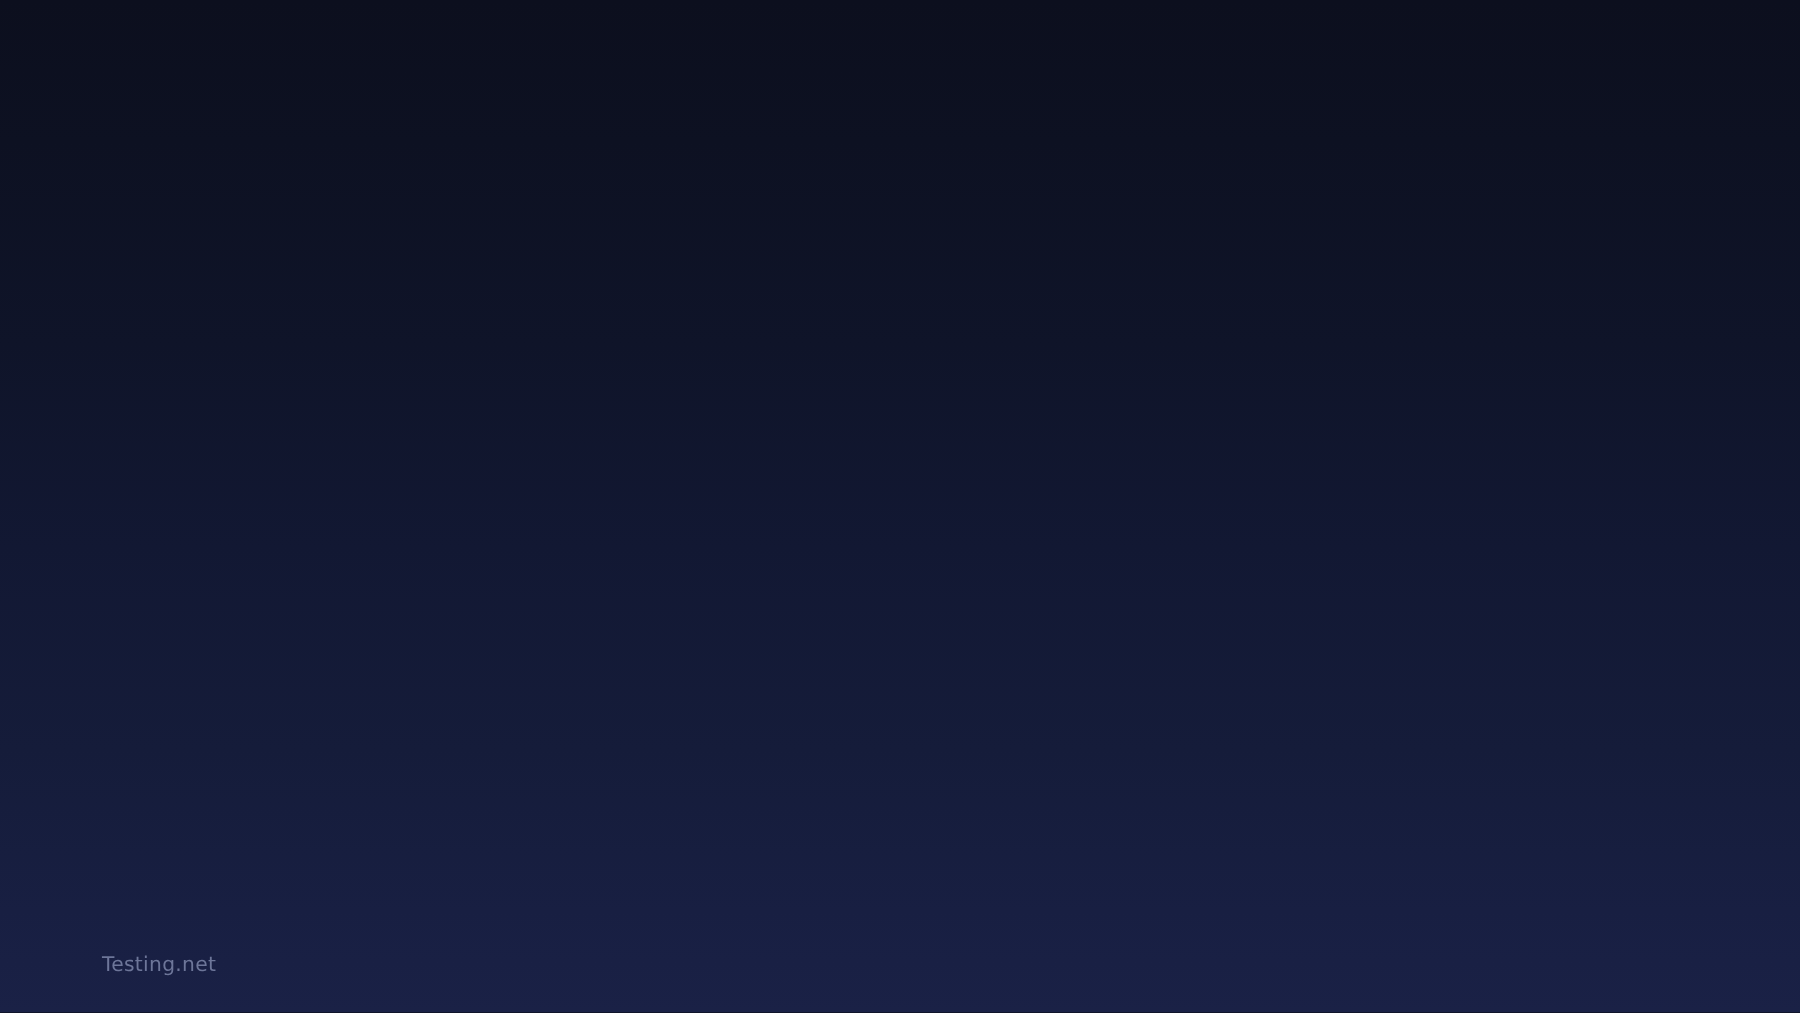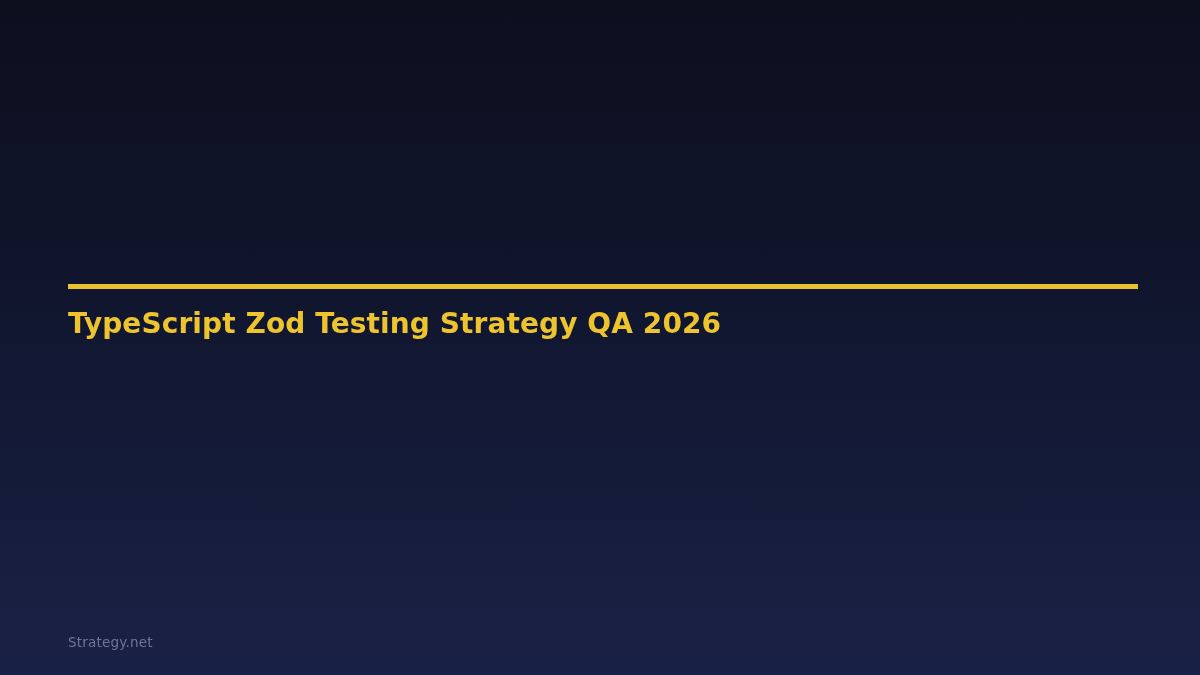--- a/index.html
+++ b/index.html
@@ -67,22 +67,18 @@
     font-weight: normal;
     color: #6d7699;
     letter-spacing: 0.2px;
   }
 </style>
 </head>
 <body>
 
 <div class="slide">
 
-  <div class="title-block">
-    <div class="accent-rule"></div>
-    <h1 class="slide-title">TypeScript Zod Testing Strategy QA 2026</h1>
-  </div>
 
   <div class="footer">
-    <span class="footer-brand">Strategy.net</span>
+    <span class="footer-brand">Testing.net</span>
   </div>
 
 </div>
 
 </body></html>

